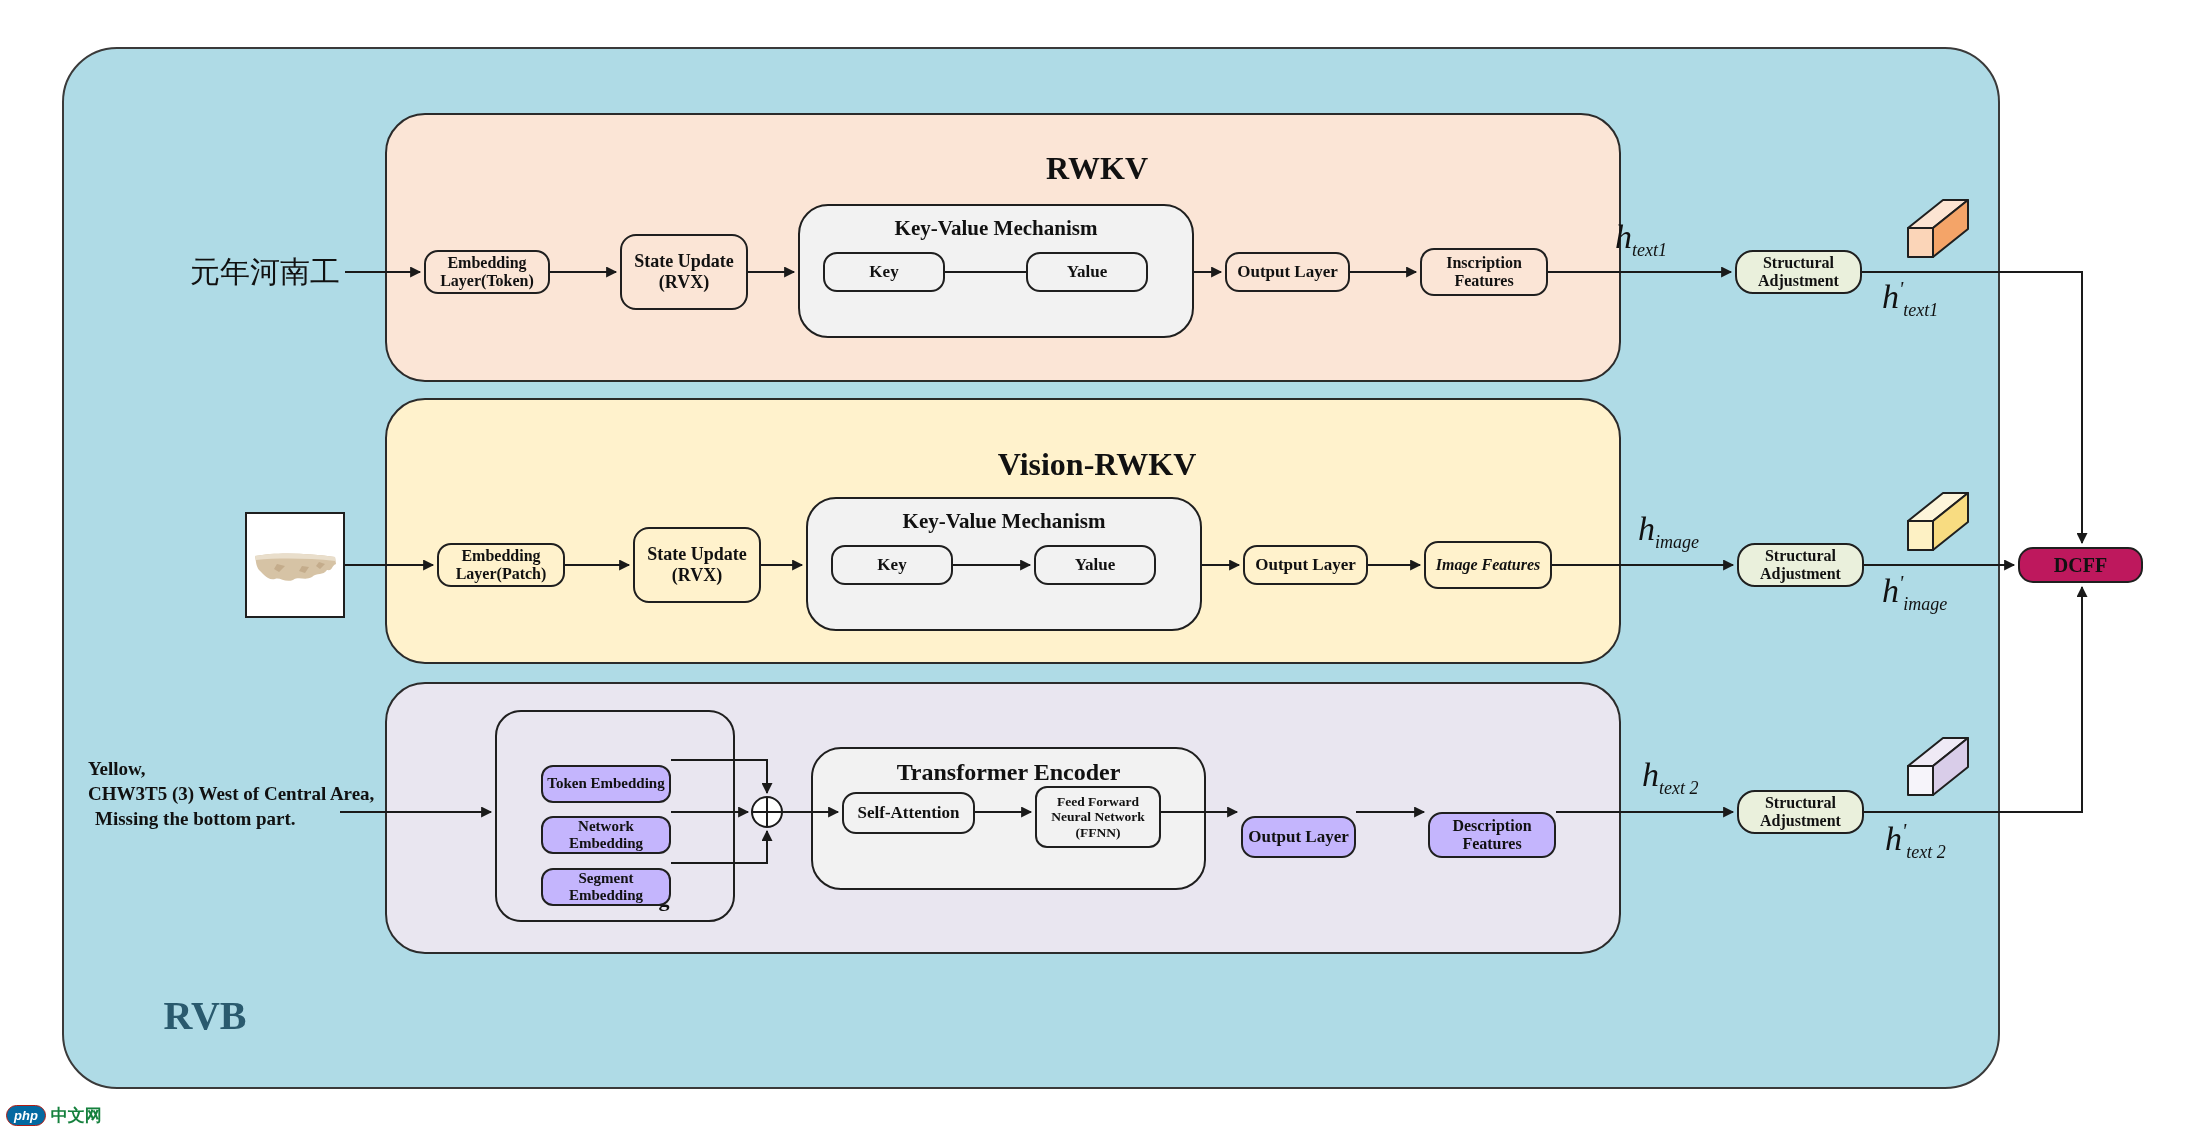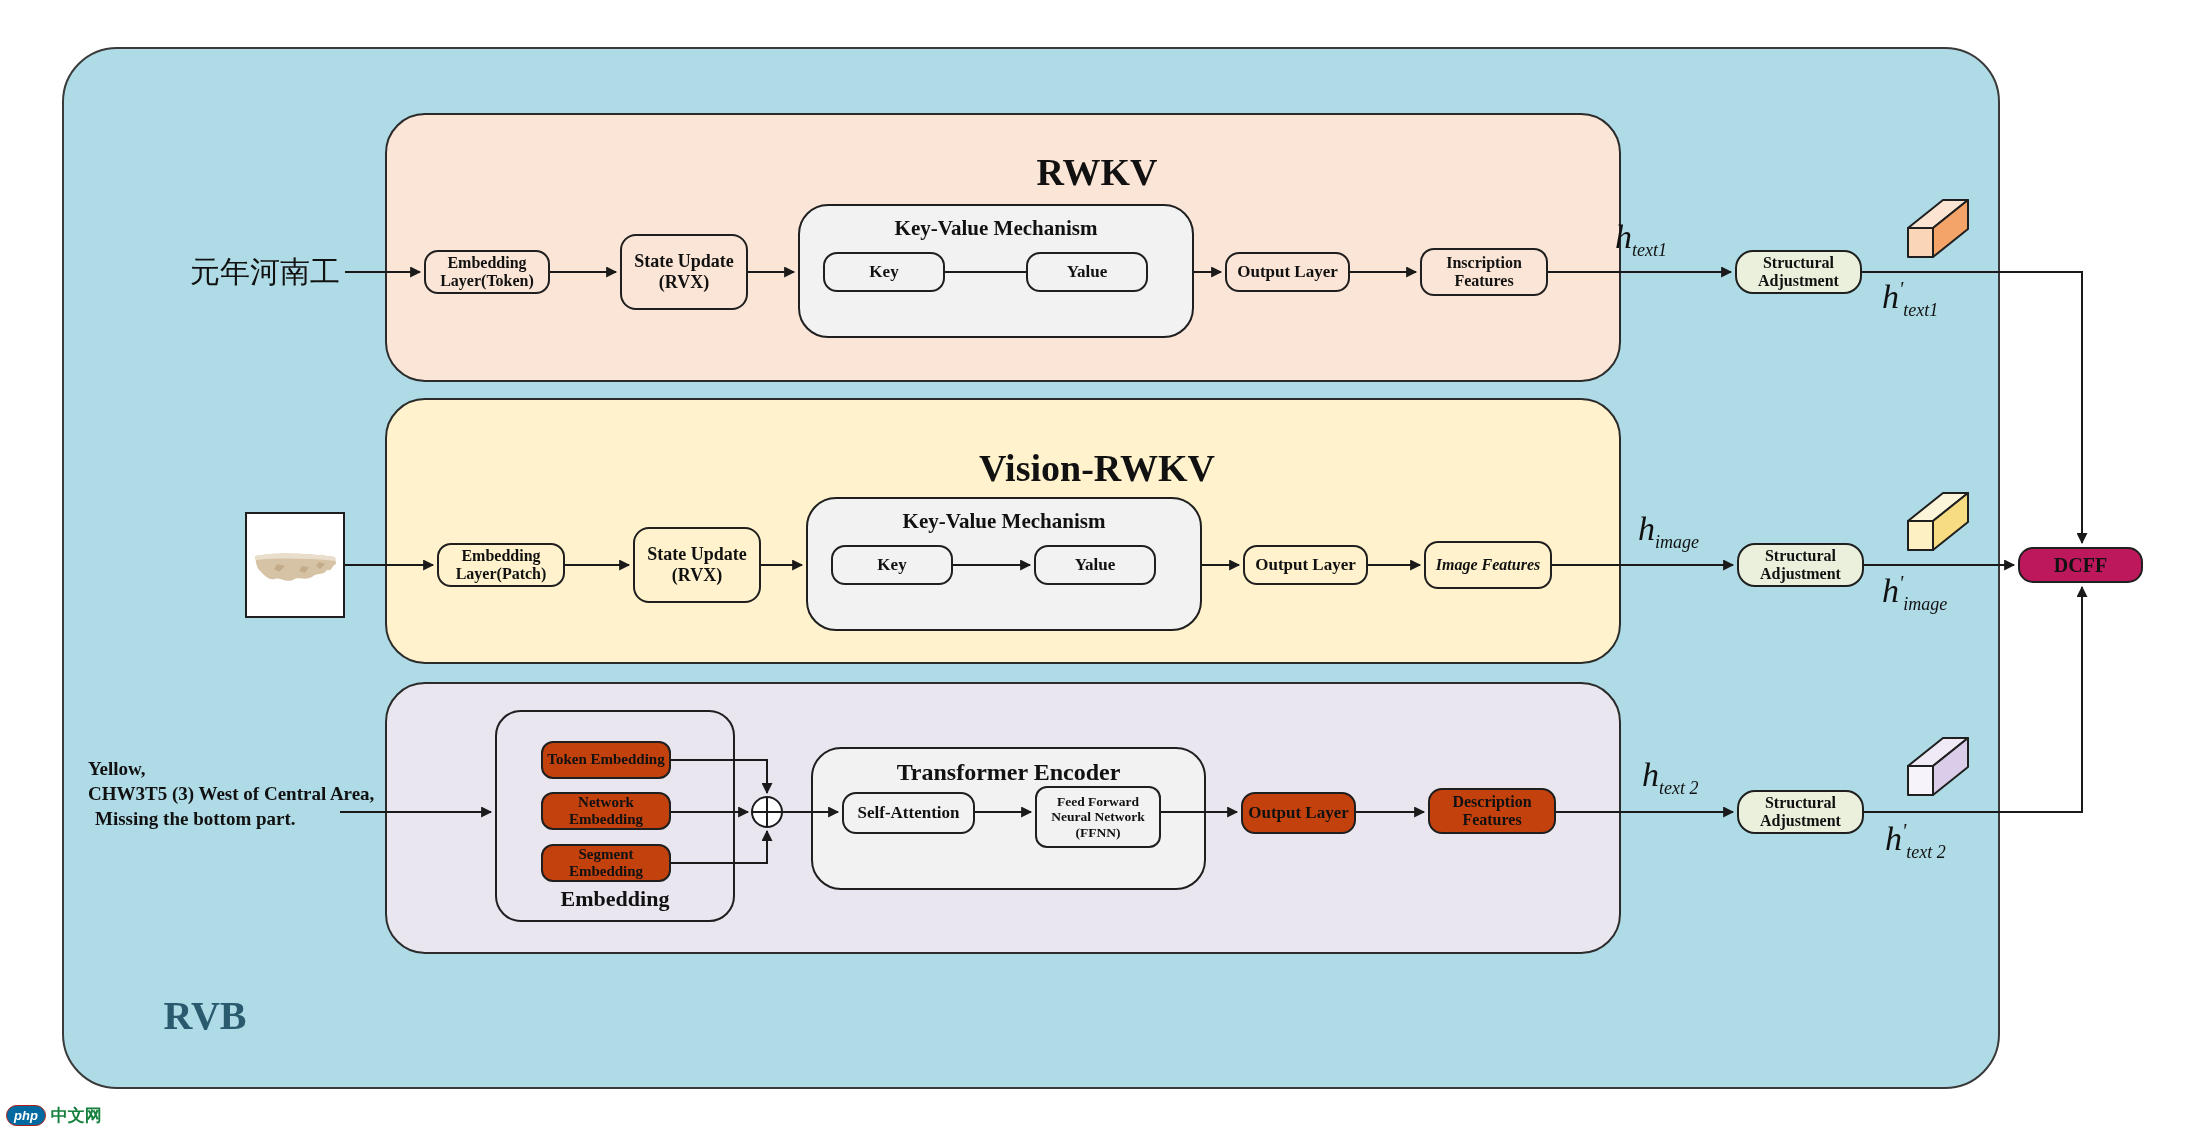--- a/index.html
+++ b/index.html
@@ -5,24 +5,24 @@
   html,body{margin:0;padding:0;background:#ffffff;}
   .canvas{position:relative;width:2194px;height:1130px;background:#ffffff;overflow:hidden;
           font-family:"Liberation Serif","DejaVu Serif",serif;color:#111;}
   .abs{position:absolute;}
   .outer-box{position:absolute;left:62px;top:47px;width:1934px;height:1038px;
              background:#afdbe6;border:2.5px solid #3a3a3a;border-radius:55px;}
   .panel{position:absolute;left:385px;width:1232px;border:2px solid #2b2b2b;border-radius:40px;}
   .panel-rwkv{top:113px;height:265px;background:#fbe5d6;}
   .panel-vision{top:398px;height:262px;background:#fff2cc;}
   .panel-bert{top:682px;height:268px;background:#e9e6f0;}
-  .panel-title{position:absolute;left:0;width:100%;text-align:center;font-weight:bold;font-size:38px;}
+  .panel-title{position:absolute;left:0;width:100%;text-align:center;font-weight:bold;font-size:32px;}
   .node{position:absolute;border:2px solid #1f1f1f;border-radius:14px;display:flex;align-items:center;
         justify-content:center;text-align:center;font-weight:bold;font-size:16px;line-height:1.15;padding:1px;box-sizing:border-box;}
-  .peach{background:#fbe5d6;} .yellow{background:#fff2cc;} .lav{background:#c2410c;}
+  .peach{background:#fbe5d6;} .yellow{background:#fff2cc;} .lav{background:#c4b5fd;margin-top:24px;}
   .gray{background:#f2f2f2;} .adjust{background:#eaf0dc;} .dcffbox{background:#be185d;}
   .container{position:absolute;border:2px solid #1f1f1f;border-radius:30px;box-sizing:border-box;}
   .container-title{position:absolute;left:0;width:100%;top:10px;text-align:center;font-weight:bold;font-size:21px;}
   .input-cn{position:absolute;font-size:30px;text-align:center;}
   .bert-input{position:absolute;font-weight:bold;font-size:19px;line-height:25px;white-space:nowrap;}
   .bert-input .l3{text-indent:7px;}
   .hlabel{position:absolute;font-style:italic;font-size:34px;white-space:nowrap;}
   .hlabel sub{font-size:18px;line-height:0;}
   .hlabel sup{font-size:20px;line-height:0;}
   .group-label{position:absolute;left:0;width:100%;bottom:8px;text-align:center;font-weight:bold;font-size:22px;}

